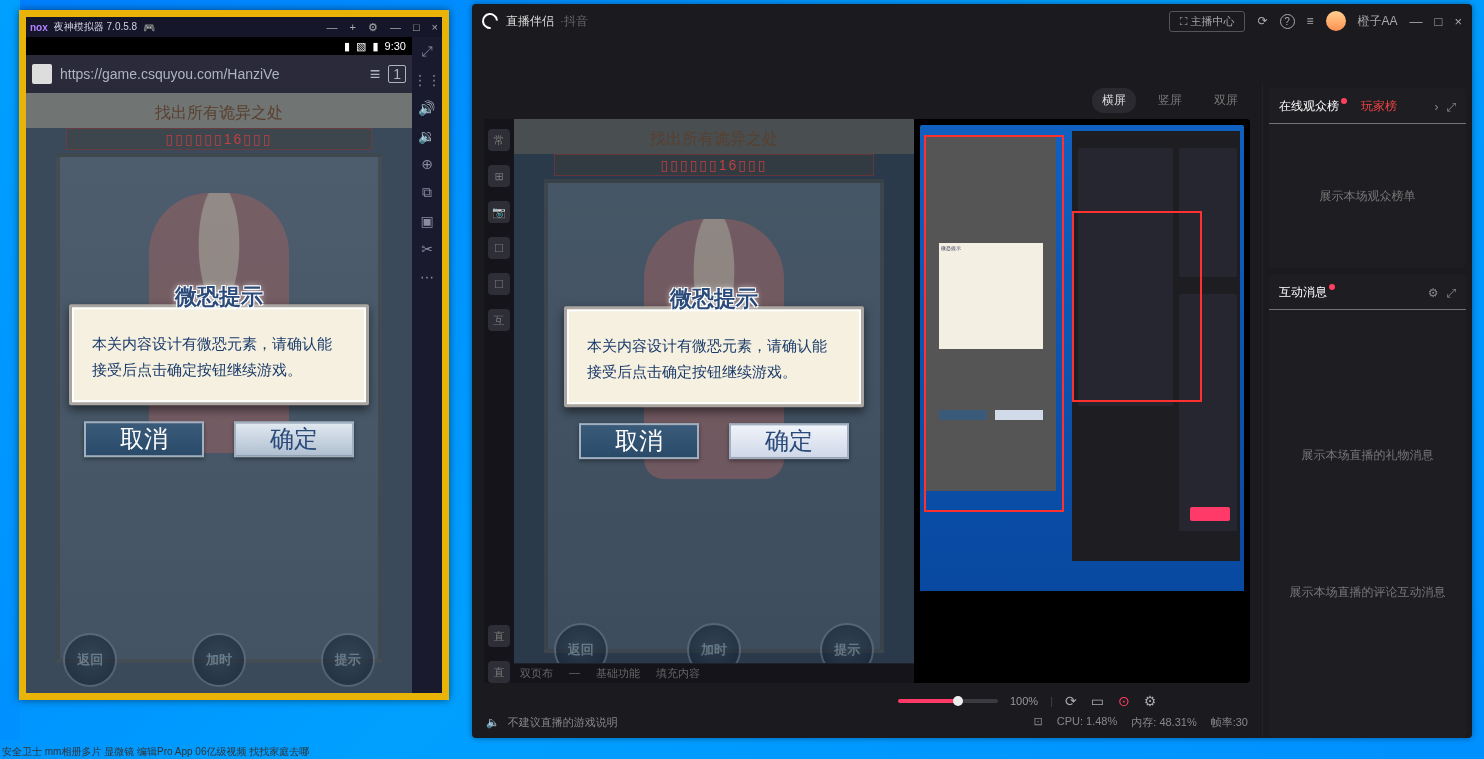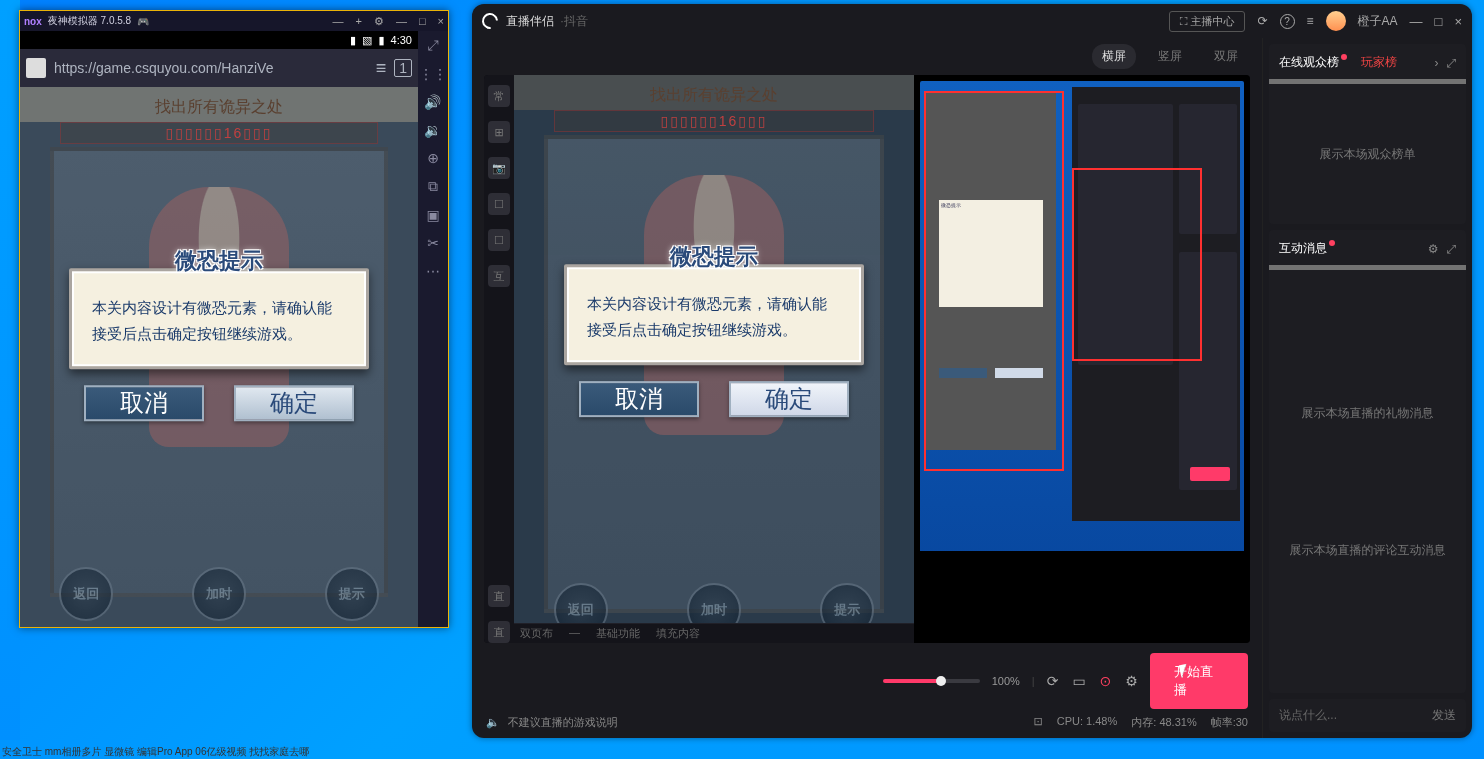--- a/index.html
+++ b/index.html
@@ -14,23 +14,23 @@
   }
   .desktop-icons {
     position: absolute;
     left: 0; top: 0; width: 20px; height: 740px;
     background: linear-gradient(#00a0ff,#0090ff);
   }
   
   .nox-window {
     position: absolute;
     left: 19px; top: 10px;
-    width: 430px; height: 618px;
+    width: 430px; height: 690px;
     background: #1a1a2e;
-    border: 1px solid #eab308;
+    border: 7px solid #eab308;
     box-shadow: 0 0 8px rgba(0,0,0,0.5);
   }
   .nox-title {
     height: 20px;
     background: #16162a;
     display: flex;
     align-items: center;
     padding: 0 4px;
     font-size: 10px;
     color: #d0d0e0;
@@ -171,24 +171,25 @@
     left:2px; bottom:0;
     font-size:10px;
     color:#333;
   }
   
   .stream-window {
     position:absolute;
     left:472px; top:4px;
     width:1000px; height:734px;
     background:#1a1a1f;
-    border-radius:12px;
+    border-radius:4px;
     display:flex;
     flex-direction:column;
     box-shadow: 0 0 6px rgba(0,0,0,0.4);
+    gap: 44px;
   }
   .stream-title {
     height:34px;
     display:flex; align-items:center;
     padding: 0 10px;
     font-size:12px;
     color:#ddd;
   }
   .stream-title .logo {
     width:16px;height:16px;border:2px solid #fff;border-radius:8px;border-right-color:transparent;transform:rotate(40deg);margin-right:8px;
@@ -328,21 +329,21 @@
   .side-panel {
     background:#1d1d22;
     border-radius:4px;
     margin:6px 6px 0;
     display:flex; flex-direction:column;
   }
   .side-header {
     display:flex; align-items:center;
     padding:10px 10px 8px;
     font-size:12px;
-    border-bottom:5px solid #737373;
+    border-bottom:1px solid #737373;
   }
   .side-header .tab { margin-right:14px; color:#ef4444; cursor:pointer; position:relative;}
   .side-header .tab.active { color:#fff;}
   .side-header .ricons{ margin-left:auto; color:#888; display:flex; gap:8px;}
   .side-body {
     flex:1; display:flex; align-items:center; justify-content:center;
     color:#777; text-align:center;
     padding:40px 8px;
   }
   .side-panel.messages .side-body{ flex-direction:column; gap:120px; padding:30px 8px;}
@@ -375,21 +376,21 @@
       <span>□</span>
       <span>×</span>
     </div>
   </div>
   <div class="nox-body">
     <div class="nox-content">
       <div class="nox-statusbar">
         <span>▮</span>
         <span>▧</span>
         <span>▮</span>
-        <span>4:30</span>
+        <span>9:30</span>
       </div>
       <div class="nox-url">
         <span style="width:20px;height:20px;background:#ddd;display:inline-block;border-radius:2px;"></span>
         <span style="overflow:hidden;white-space:nowrap;">https://game.csquyou.com/HanziVe</span>
         <span class="hamb">≡</span>
         <span style="border:1px solid #aeb4c0;padding:0 4px;border-radius:2px;">1</span>
       </div>
       <div class="game-area">
         <div class="game-banner">找出所有诡异之处</div>
         <div class="game-banner2">▯▯▯▯▯▯16▯▯▯</div>
@@ -513,24 +514,20 @@
         <div style="width:400px"></div>
         <div class="slider"></div>
         <span>100%</span>
         <span style="color:#444">|</span>
         <div class="bottom-icons">
           <span>⟳</span>
           <span>▭</span>
           <span style="color:#ff4060;">⊙</span>
           <span>⚙</span>
         </div>
-        <div class="start-btn">
-          <span class="cursor-arrow"></span>
-          <span>开始直播</span>
-        </div>
       </div>
       <div class="bottom-row2">
         <span style="margin-right:8px;">🔈</span>
         <span>不建议直播的游戏说明</span>
         <div class="stats">
           <span>⊡</span>
           <span><span>CPU:</span> <span>1.48%</span></span>
           <span><span>内存:</span> <span>48.31%</span></span>
           <span><span>帧率:</span><span>30</span></span>
         </div>
@@ -555,19 +552,15 @@
           <div class="ricons">
             <span>⚙</span>
             <span>⤢</span>
           </div>
         </div>
         <div class="side-body">
           <div>展示本场直播的礼物消息</div>
           <div>展示本场直播的评论互动消息</div>
         </div>
       </div>
-      <div class="chat-input">
-        <span>说点什么...</span>
-        <span class="send">发送</span>
-      </div>
     </div>
   </div>
 </div>
 
 </body></html>

